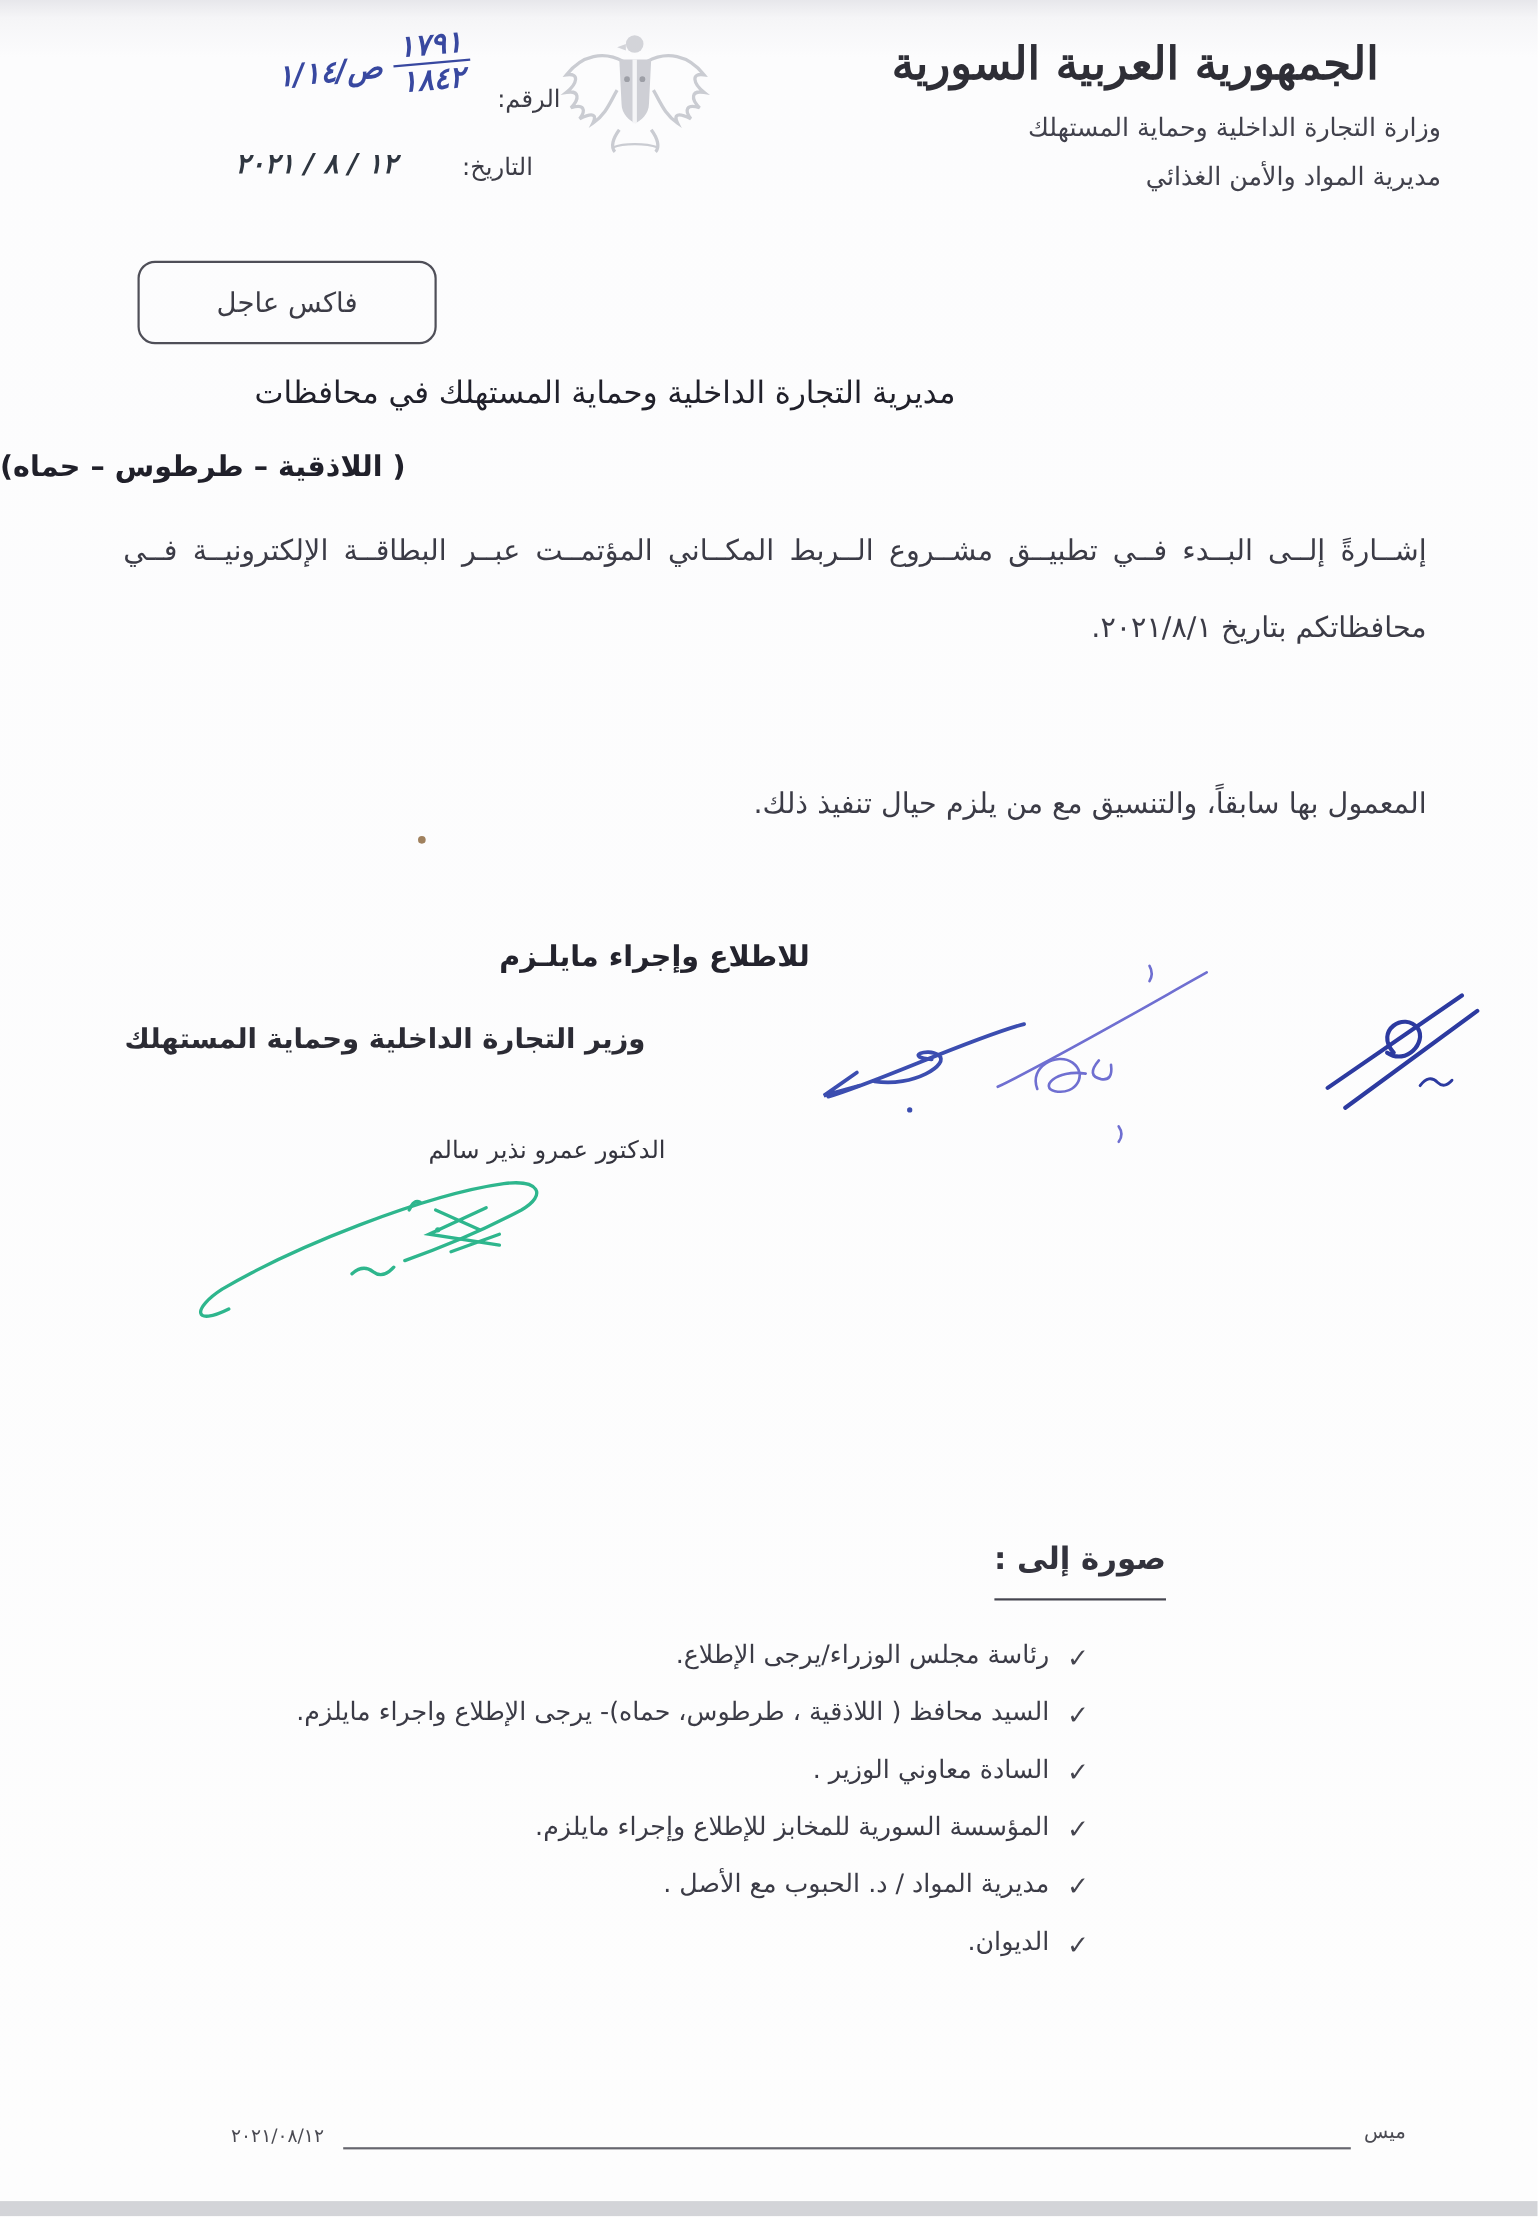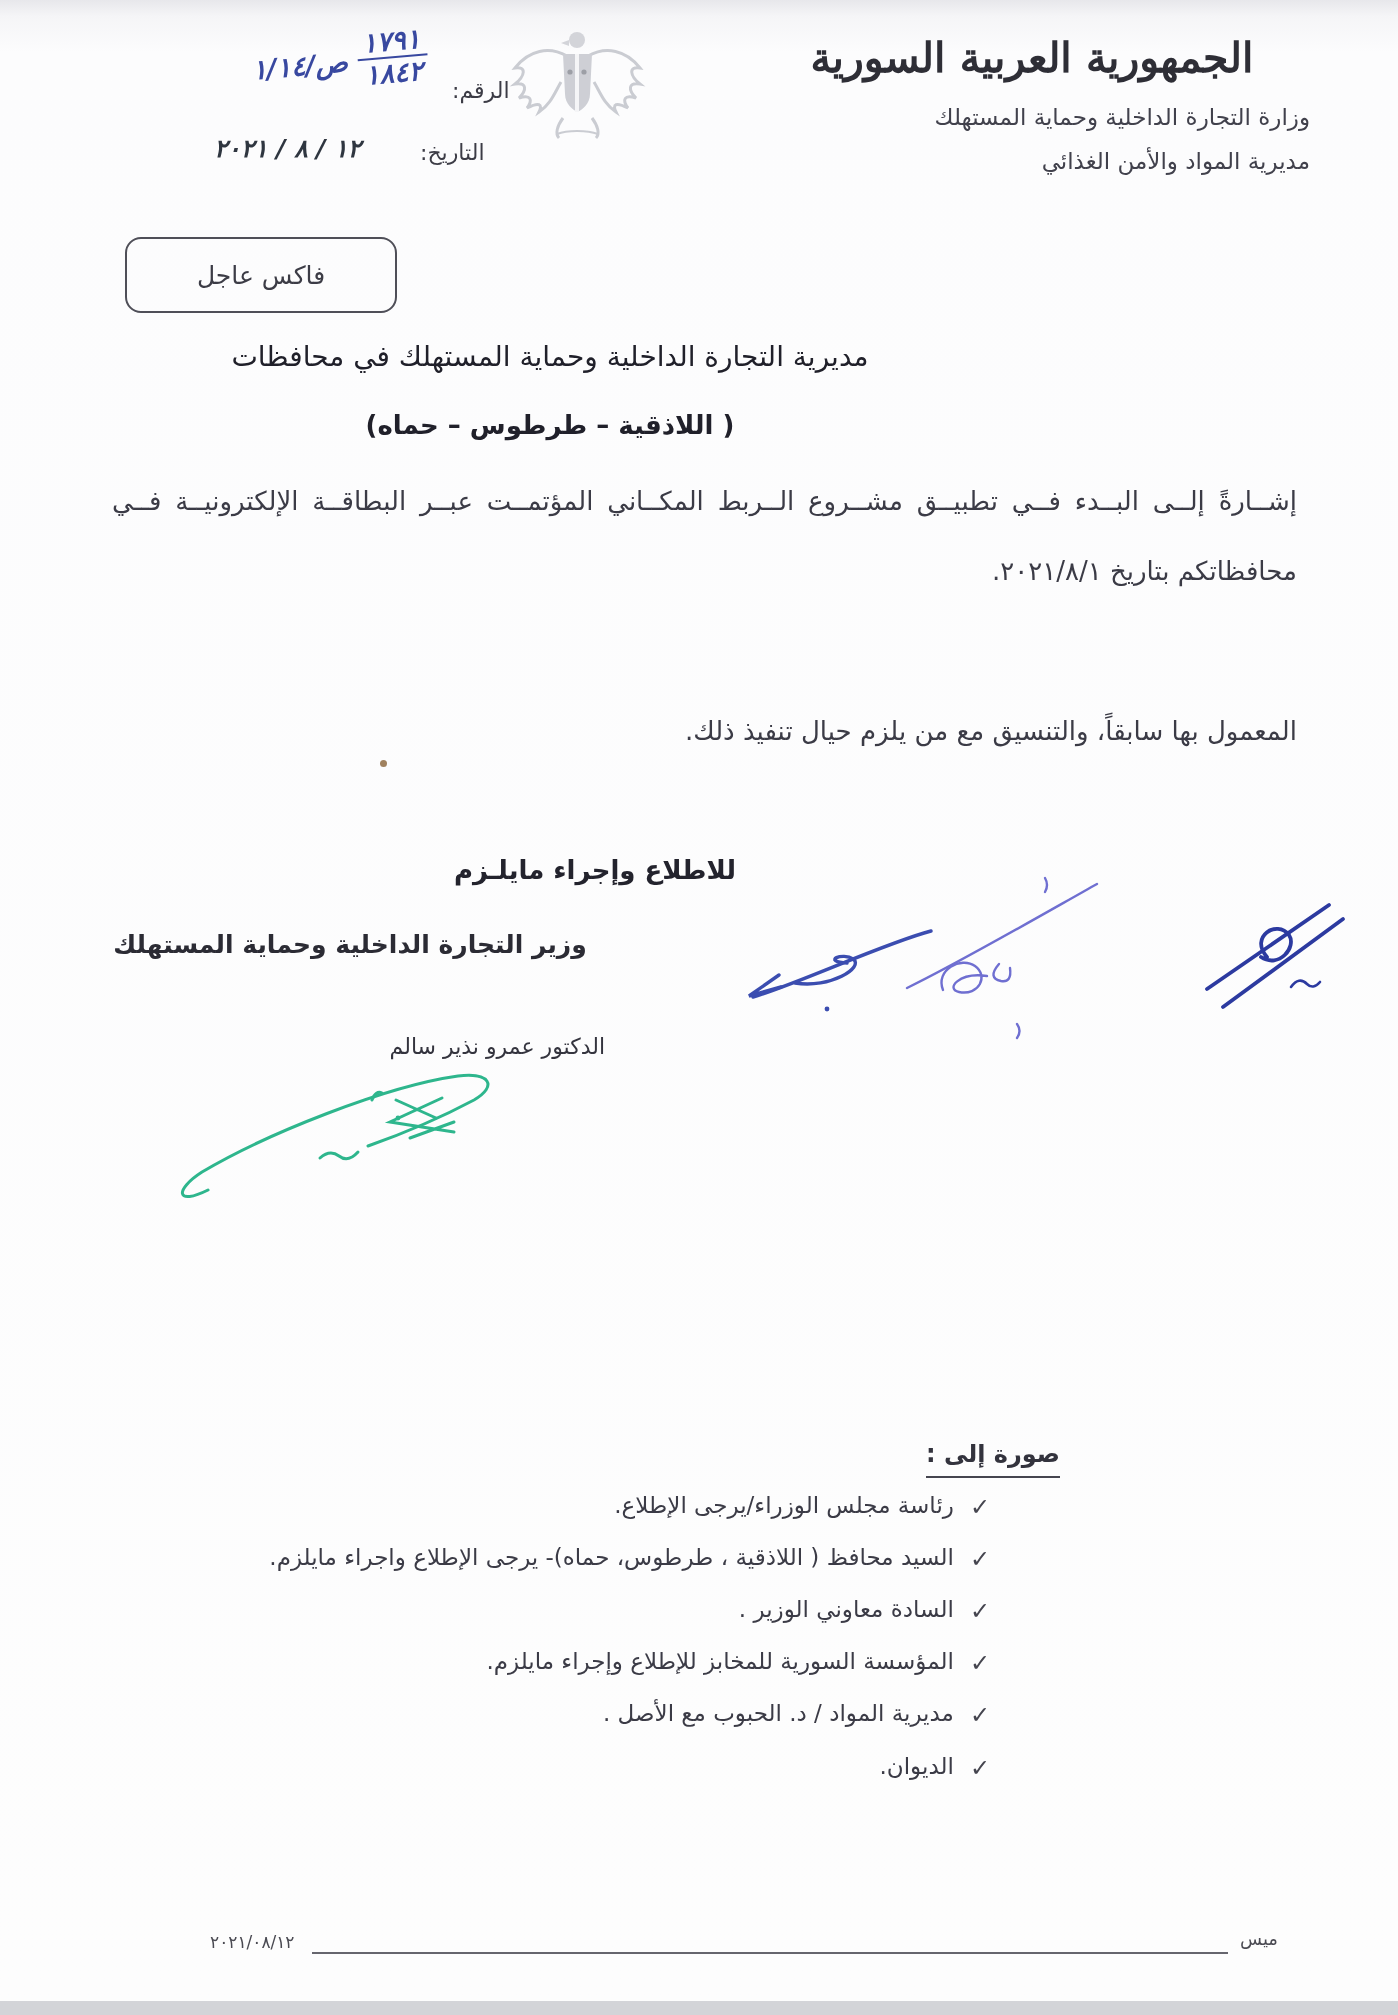--- a/index.html
+++ b/index.html
@@ -28,35 +28,35 @@
   .date-value{left:160px;top:134px;width:255px;text-align:center;
     font-size:25px;font-style:italic;font-weight:600;color:#2f3640;letter-spacing:2px;}
   
   .emblem{left:505px;top:26px;opacity:.85;}
   
   .fax-box{left:125px;top:237px;width:268px;height:72px;border:2px solid #4f4f58;
     border-radius:16px;display:flex;align-items:center;justify-content:center;
     font-size:25px;color:#3c3c46;background:transparent;}
   
   .title1{left:0;top:340px;width:1100px;text-align:center;font-size:28px;font-weight:400;color:#20202a;}
-  .title2{left:0;top:410px;width:1100px;text-align:center;font-size:26px;font-weight:700;color:#20202a;}
+  .title2{left:0;top:410px;width:1100px;text-align:left;font-size:26px;font-weight:700;color:#20202a;}
   
   .bline{left:112px;width:1185px;font-size:26px;color:#3b3b46;line-height:38px;white-space:nowrap;}
   .just{white-space:normal;text-align:justify;text-align-last:justify;}
   .p1l1{top:482px;padding-right:38px;}
   .p1l2{top:552px;text-align:right;}
   .p2l1{top:644px;padding-right:38px;}
   .p2l2{top:712px;text-align:right;}
   .action{left:0;top:810px;width:1190px;text-align:center;font-size:26px;font-weight:700;color:#23232d;margin-top:45px;}
   
   .signer-title{left:95px;top:930px;width:510px;text-align:center;font-size:25px;font-weight:700;color:#2b2b34;}
   .signer-name{left:95px;top:998px;width:510px;text-align:right;font-size:22px;color:#34343e;margin-top:36px;}
   
-  .cc-head{right:338px;top:1440px;font-size:24px;font-weight:700;color:#33333d;
-    border-bottom:2px solid #45454f;padding-bottom:8px;}
+  .cc-head{right:338px;top:1400px;font-size:28px;font-weight:700;color:#33333d;
+    border-bottom:2px solid #45454f;padding-bottom:20px;}
   .cc-item{right:408px;display:flex;direction:rtl;align-items:flex-start;gap:16px;font-size:23px;color:#3b3b46;white-space:nowrap;}
   .cc-check{font-size:24px;color:#45454f;transform:translateY(1px);}
   
   .footer-initials{right:120px;top:1928px;font-size:18px;color:#4a4a52;}
   .footer-line{left:312px;top:1952px;width:916px;height:2px;background:#66666e;}
   .footer-date{left:210px;top:1932px;font-size:17px;color:#4a4a52;letter-spacing:1px;}
   .bottom-band{left:0;bottom:0;width:100%;height:14px;background:#d3d4d8;}
   .speck{left:380px;top:760px;width:7px;height:7px;border-radius:50%;background:#8f6b42;opacity:.85;}
   svg{display:block;}
 </style>

